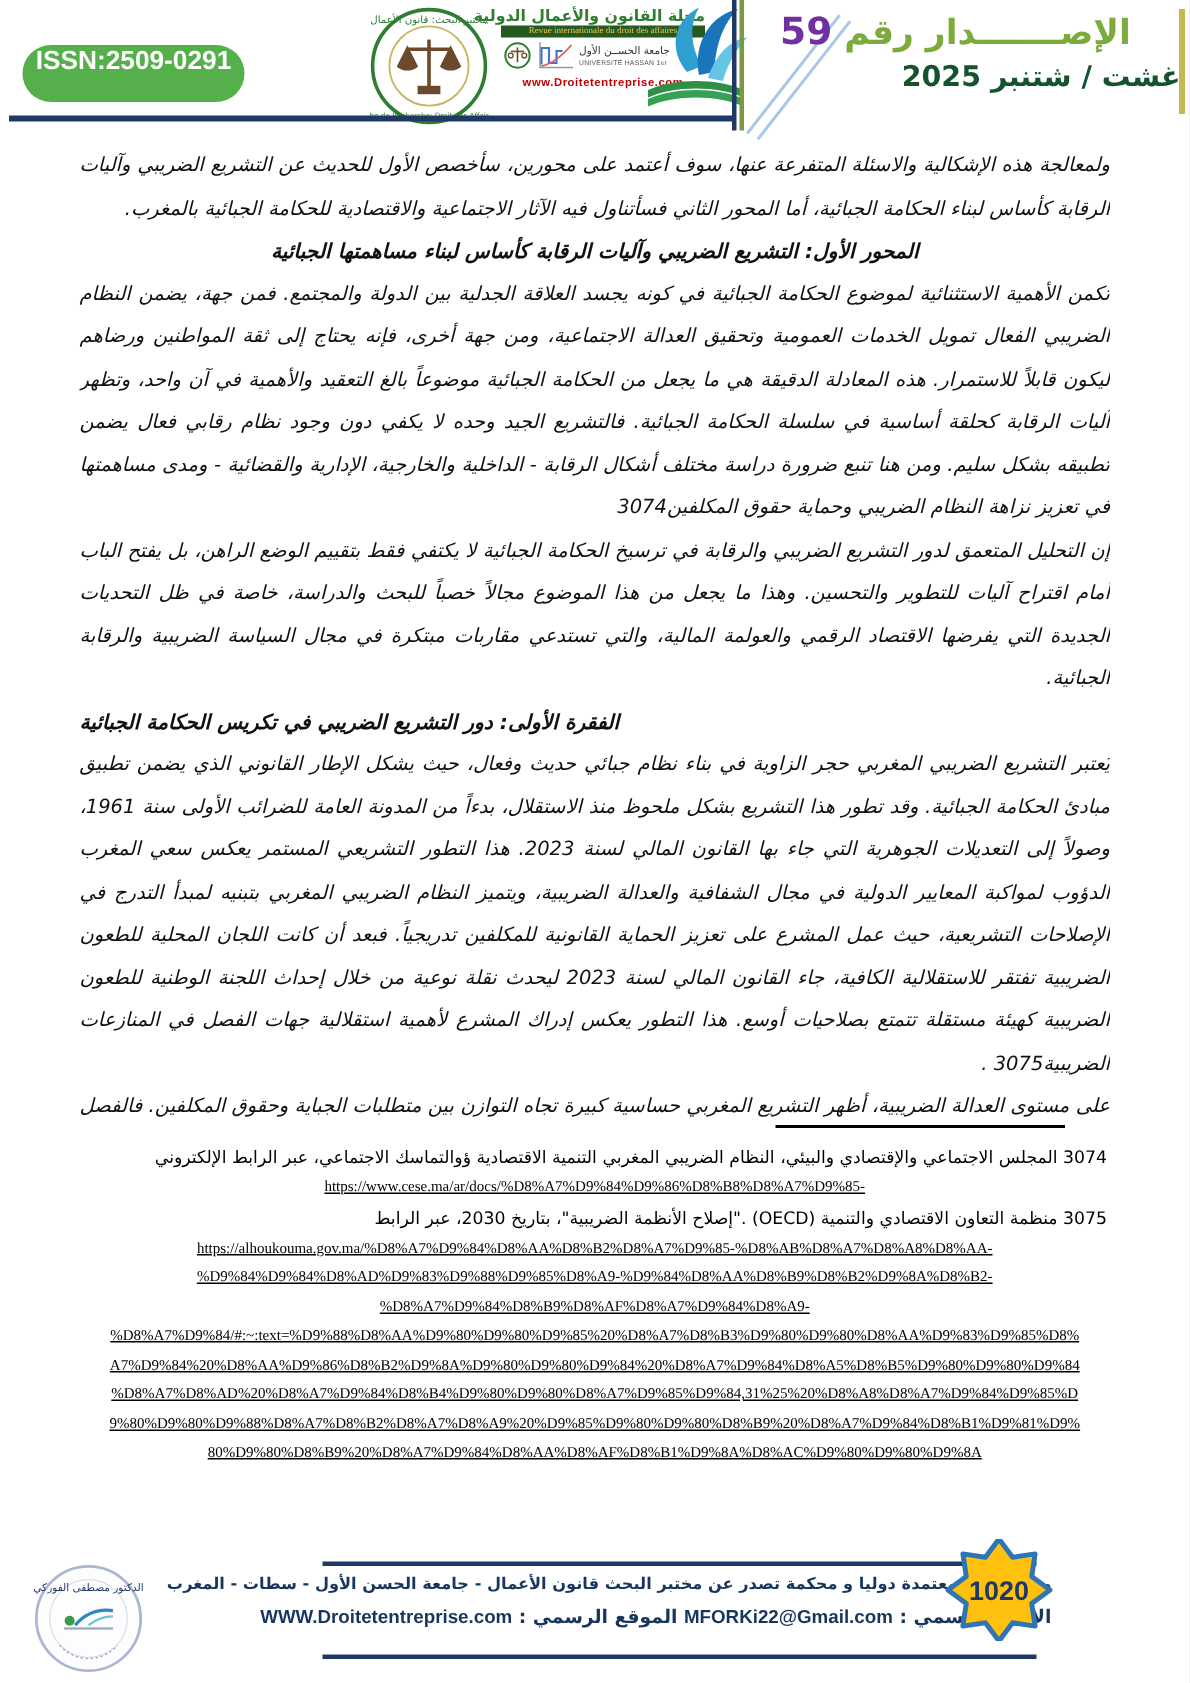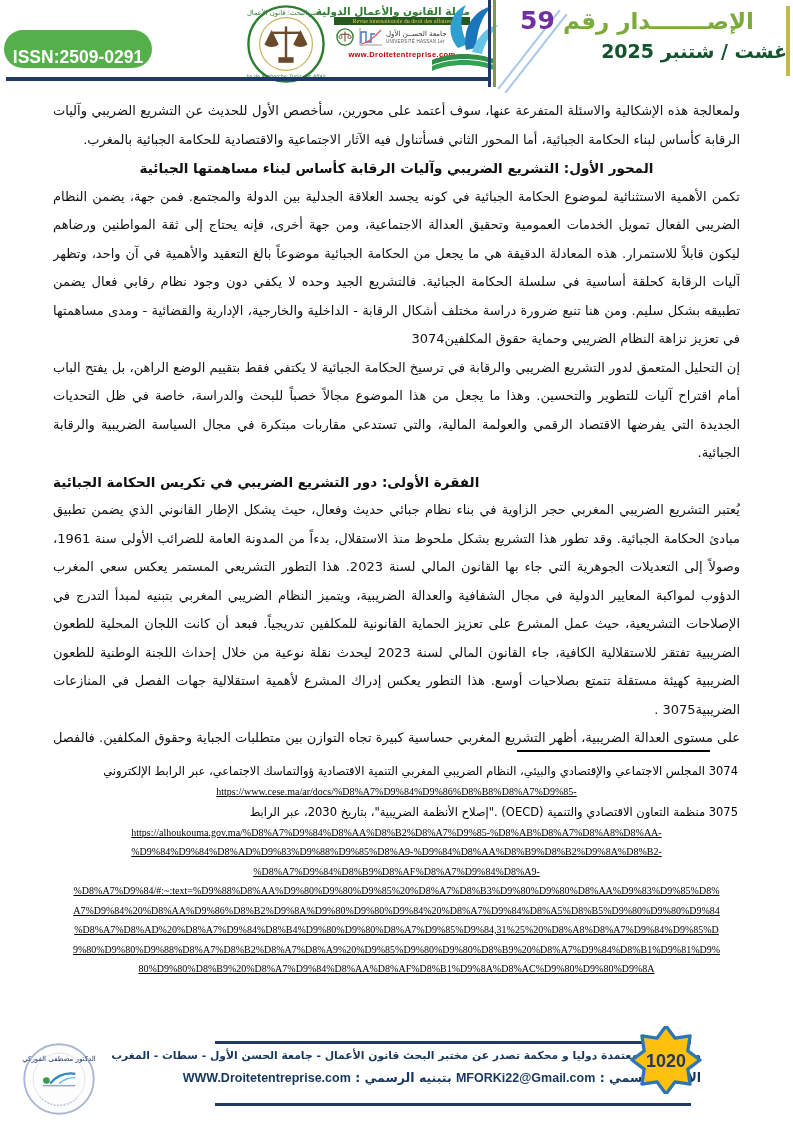--- a/index.html
+++ b/index.html
@@ -1,23 +1,23 @@
 <!DOCTYPE html>
 <html lang="ar"><head>
 <meta charset="utf-8">
 <style>
   * { margin:0; padding:0; box-sizing:border-box; }
   html,body { background:#e8e8e8; }
   body { width:793px; margin:0 auto; font-family:"DejaVu Sans",sans-serif; }
   .page { position:relative; width:793px; height:1122px; background:#ffffff; overflow:hidden; }
 
   
-  .issn-pill { position:absolute; left:4px; top:30px; width:148px; height:38px;
+  .issn-pill { position:absolute; left:15px; top:30px; width:148px; height:38px;
     background:#55b04b; border-radius:20px; color:#fff; font-family:"Liberation Sans",sans-serif;
-    font-weight:bold; font-size:17.5px; display:flex; align-items:flex-end; justify-content:center; }
+    font-weight:bold; font-size:17.5px; display:flex; align-items:flex-start; justify-content:center; }
   .header-rule { position:absolute; left:6px; top:77px; width:482px; height:4px; background:#1f3864; }
   .vline-a { position:absolute; left:488px; top:0; width:3px; height:87px; background:#1f3864; }
   .vline-b { position:absolute; left:493px; top:0; width:3px; height:87px; background:#7a9a3d; }
   .vline-c { position:absolute; left:786px; top:6px; width:4px; height:70px; background:#c3b94e; }
 
   .lab-seal { position:absolute; left:246px; top:4px; }
   .journal-logo { position:absolute; left:334px; top:5px; width:136px; height:72px; }
   .jl-title { color:#2e7d32; font-weight:bold; font-size:10.5px; text-align:center; direction:rtl; white-space:nowrap; }
   .jl-band { background:#25591f; color:#e7c94f; font-size:6px; text-align:center; padding:1px 0;
     font-family:"Liberation Serif",serif; white-space:nowrap; }
@@ -33,21 +33,21 @@
   .issue-line { font-size:23px; font-weight:bold; color:#7cab3c; white-space:nowrap;text-align:center; }
   .issue-num { color:#7030a0; font-size:25px; }
   .issue-date { margin-top:5px; font-size:19px; font-weight:bold; color:#14532d; white-space:nowrap; padding-left:44px; }
   .diag { position:absolute; height:1.5px; background:#a9c7e7; transform-origin:0 50%; }
   .diag-1 { left:498px; top:88px; width:100px; transform:rotate(-52deg); }
   .diag-2 { left:505px; top:92px; width:100px; transform:rotate(-52deg); }
 
   
   .main { position:absolute; left:53px; top:97px; width:687px; height:656px; overflow:hidden;
     direction:rtl; text-align:justify; font-size:13px; line-height:28.5px; color:#111; }
-  .main p { margin:0; }
+  .main p { margin:0;font-style:italic; }
   .h-center { text-align:center; font-weight:bold; font-size:13.5px; }
   .h-right  { text-align:left;  font-weight:bold; font-size:13.5px; }
 
   
   .footnotes { position:absolute; left:55px; top:750px; width:683px; direction:rtl; }
   .fn-sep { width:193px; height:2px; background:#000; margin:0 28px 9px 0; }
   .fn-ar { font-size:11.5px; line-height:21px; text-align:right; color:#000; }
   .fn-url { direction:ltr; text-align:center; font-family:"Liberation Serif",serif; font-size:10px;
     line-height:19.5px; text-decoration:underline; color:#000; word-break:break-all; }
 
@@ -165,21 +165,21 @@
 
   <footer>
     <div class="footer-rule-top"></div>
     <div class="footer-rule-bottom"></div>
 
     <div class="footer-center">
       <div class="ft-line1">مجلة علمية معتمدة  دوليا و محكمة تصدر عن مختبر البحث قانون الأعمال - جامعة الحسن الأول - سطات - المغرب</div>
       <div class="ft-line2">
         <span>الإميل الرسمي :</span>
         <span class="ft-latin">MFORKi22@Gmail.com</span>
-        <span>بتبنيه الرسمي :</span>
+        <span>الموقع الرسمي :</span>
         <span class="ft-latin">WWW.Droitetentreprise.com</span>
       </div>
     </div>
 
     <div class="page-badge">
       <svg width="76" height="68" viewBox="0 0 80 72">
         <polygon points="76,36 63.1,45.6 65.5,61.5 49.6,59.1 40,72 30.4,59.1 14.5,61.5 16.9,45.6 4,36 16.9,26.4 14.5,10.5 30.4,12.9 40,0 49.6,12.9 65.5,10.5 63.1,26.4" fill="#ffc10e" stroke="#2e75b6" stroke-width="3.5" stroke-linejoin="round"></polygon>
         <text x="40" y="43" text-anchor="middle" font-family="Liberation Sans, sans-serif" font-weight="bold" font-size="19" fill="#1f3864">1020</text>
       </svg>
     </div>

